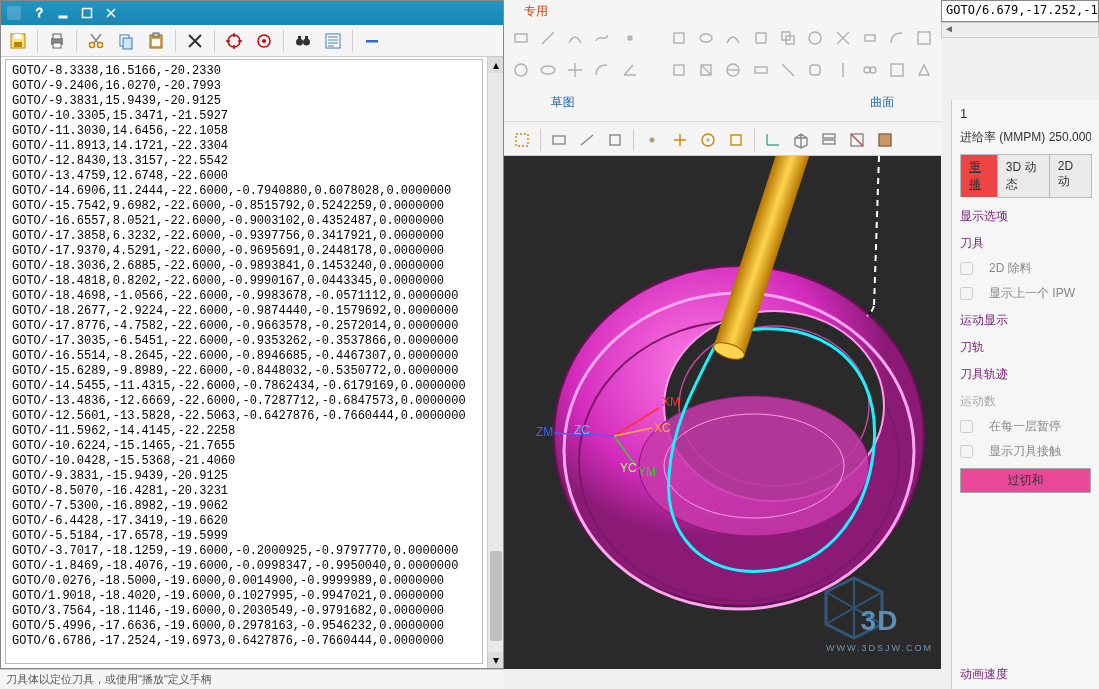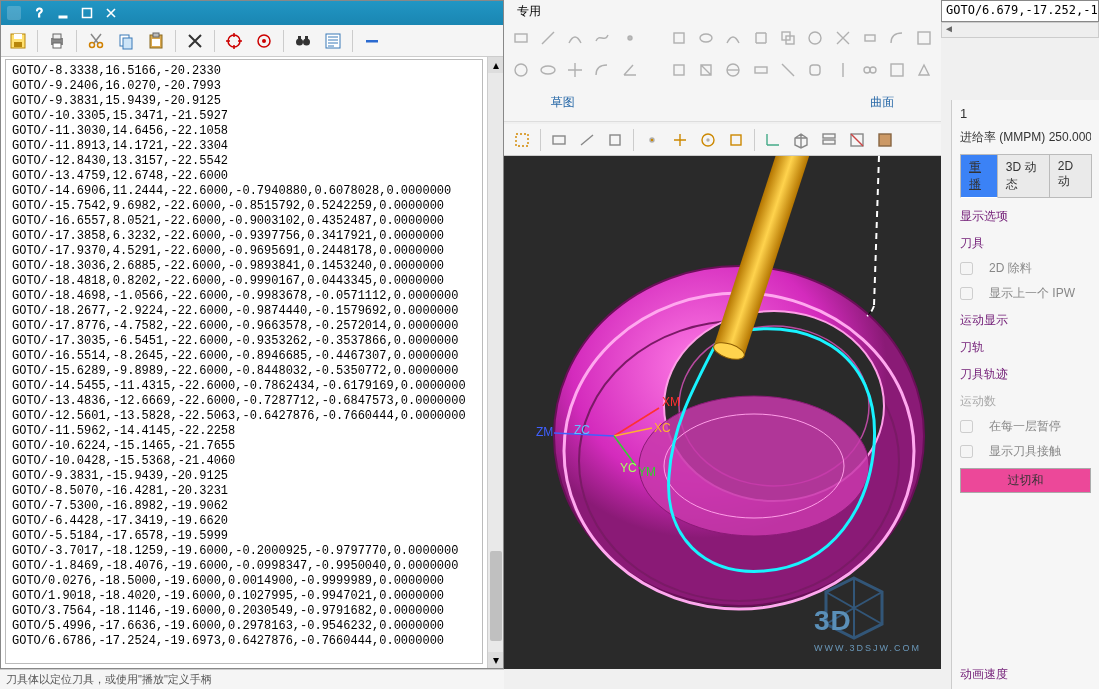--- a/index.html
+++ b/index.html
@@ -21,48 +21,48 @@
 .info-body { flex: 1; position: relative; overflow: hidden; display: flex; }
 .info-text { flex: 1; padding: 4px 6px; font-family: "Consolas","Courier New",monospace; font-size: 12px; line-height: 15px; color: #000; white-space: pre; overflow-y: auto; background: #fff; border: 1px solid #bbb; margin: 2px 4px 4px 4px; }
 .info-scroll { width: 16px; background: #e9e9e9; border-left: 1px solid #ccc; position: relative; }
 .info-scroll .thumb { position: absolute; left: 2px; width: 12px; top: 494px; height: 90px; background: #c0c0c0; border-radius: 2px; }
 .info-scroll .arr { position: absolute; left: 0; width: 16px; height: 16px; background: #ddd; display: flex; align-items: center; justify-content: center; }
 .info-scroll .arr.up { top: 0; }
 .info-scroll .arr.dn { bottom: 0; }
 
 
 .app { position: absolute; left: 0; top: 0; width: 1099px; height: 689px; background: #f0f0f0; }
-.app-top { position: absolute; left: 504px; top: 0; right: 0; height: 22px; background: #f5f5f5; display: flex; align-items: center; padding-left: 13px; color: #000000; }
+.app-top { position: absolute; left: 504px; top: 0; right: 0; height: 22px; background: #f5f5f5; display: flex; align-items: center; padding-left: 20px; color: #c2410c; }
 .app-ribbon { position: absolute; left: 504px; top: 22px; right: 158px; height: 100px; background: #f5f5f5; border-bottom: 1px solid #ddd; }
 .rib-row { display: flex; gap: 6px; padding: 4px 6px; align-items: center; }
 .rib-ico { width: 24px; height: 24px; display: flex; align-items: center; justify-content: center; border-radius: 2px; }
 .rib-ico svg { width: 18px; height: 18px; fill: none; stroke: #b0b0b0; stroke-width: 1.4; }
 .rib-ico.act svg { stroke: #3a7ab8; }
 .rib-lbl { color: #2a6aa8; font-size: 12px; padding: 2px 10px; border-bottom: 2px solid transparent; }
 
 .app-subtoolbar { position: absolute; left: 504px; top: 124px; right: 158px; height: 32px; background: #f5f5f5; border-bottom: 1px solid #ccc; display: flex; align-items: center; padding: 0 6px; gap: 4px; }
 
 .viewport { position: absolute; left: 504px; top: 156px; right: 158px; bottom: 20px; background: #2a2a2a; overflow: hidden; }
 .viewport svg { width: 100%; height: 100%; }
 
 .cmd-box { position: absolute; right: 0; top: 0; width: 158px; height: 22px; background: #fff; border: 1px solid #888; padding: 2px 4px; font-family: monospace; overflow: hidden; white-space: nowrap; }
 .cmd-scroll { position: absolute; right: 0; top: 22px; width: 158px; height: 16px; background: #eee; border: 1px solid #ccc; }
 
 .right-panel { position: absolute; right: 0; top: 100px; width: 148px; bottom: 0; background: #f6f6f6; border-left: 1px solid #ccc; padding: 6px 8px; display: flex; flex-direction: column; gap: 8px; font-size: 12px; color: #333; }
 .right-panel .num { font-size: 13px; }
 .right-panel .feed { font-size: 12px; color: #333; white-space: nowrap; overflow: hidden; }
 .tabs { display: flex; }
 .tab { padding: 4px 8px; border: 1px solid #bbb; background: #eaeaea; font-size: 12px; cursor: pointer; margin-right: -1px; }
-.tab.sel { background: #3b82f6; border-bottom-color: #fff; position: relative; z-index: 1; text-decoration: underline; }
+.tab.sel { background: #ef4444; border-bottom-color: #fff; position: relative; z-index: 1; text-decoration: underline; }
 .sect-title { color: #701a75; font-size: 12px; margin-top: 2px; }
 .chk { display: flex; align-items: center; gap: 16px; color: #888; font-size: 12px; }
 .chk input { width: 13px; height: 13px; }
 .btn-wide { border: 1px solid #aaa; background: #ec4899; padding: 3px 0; text-align: center; cursor: pointer; font-size: 12px; }
 
-.watermark { position: absolute; right: 20px; bottom: 14px; color: #5a8fb8; font-family: Arial; font-size: 16px; letter-spacing: 1px; text-align: left; pointer-events: none; margin-left: 12px; }
+.watermark { position: absolute; right: 8px; bottom: 14px; color: #5a8fb8; font-family: Arial; font-size: 16px; letter-spacing: 1px; text-align: center; pointer-events: none; margin-left: 12px; }
 .watermark .sub { font-size: 9px; color: #6a97b8; letter-spacing: 2px; }
 
 .status { position: absolute; left: 0; bottom: 0; width: 504px; height: 20px; background: #f5f5f5; border-top: 1px solid #ccc; font-size: 11px; color: #555; padding: 2px 6px; overflow: hidden; }
 </style>
 </head>
 <body>
 
 <div class="app">
 
   <div class="app-top">

